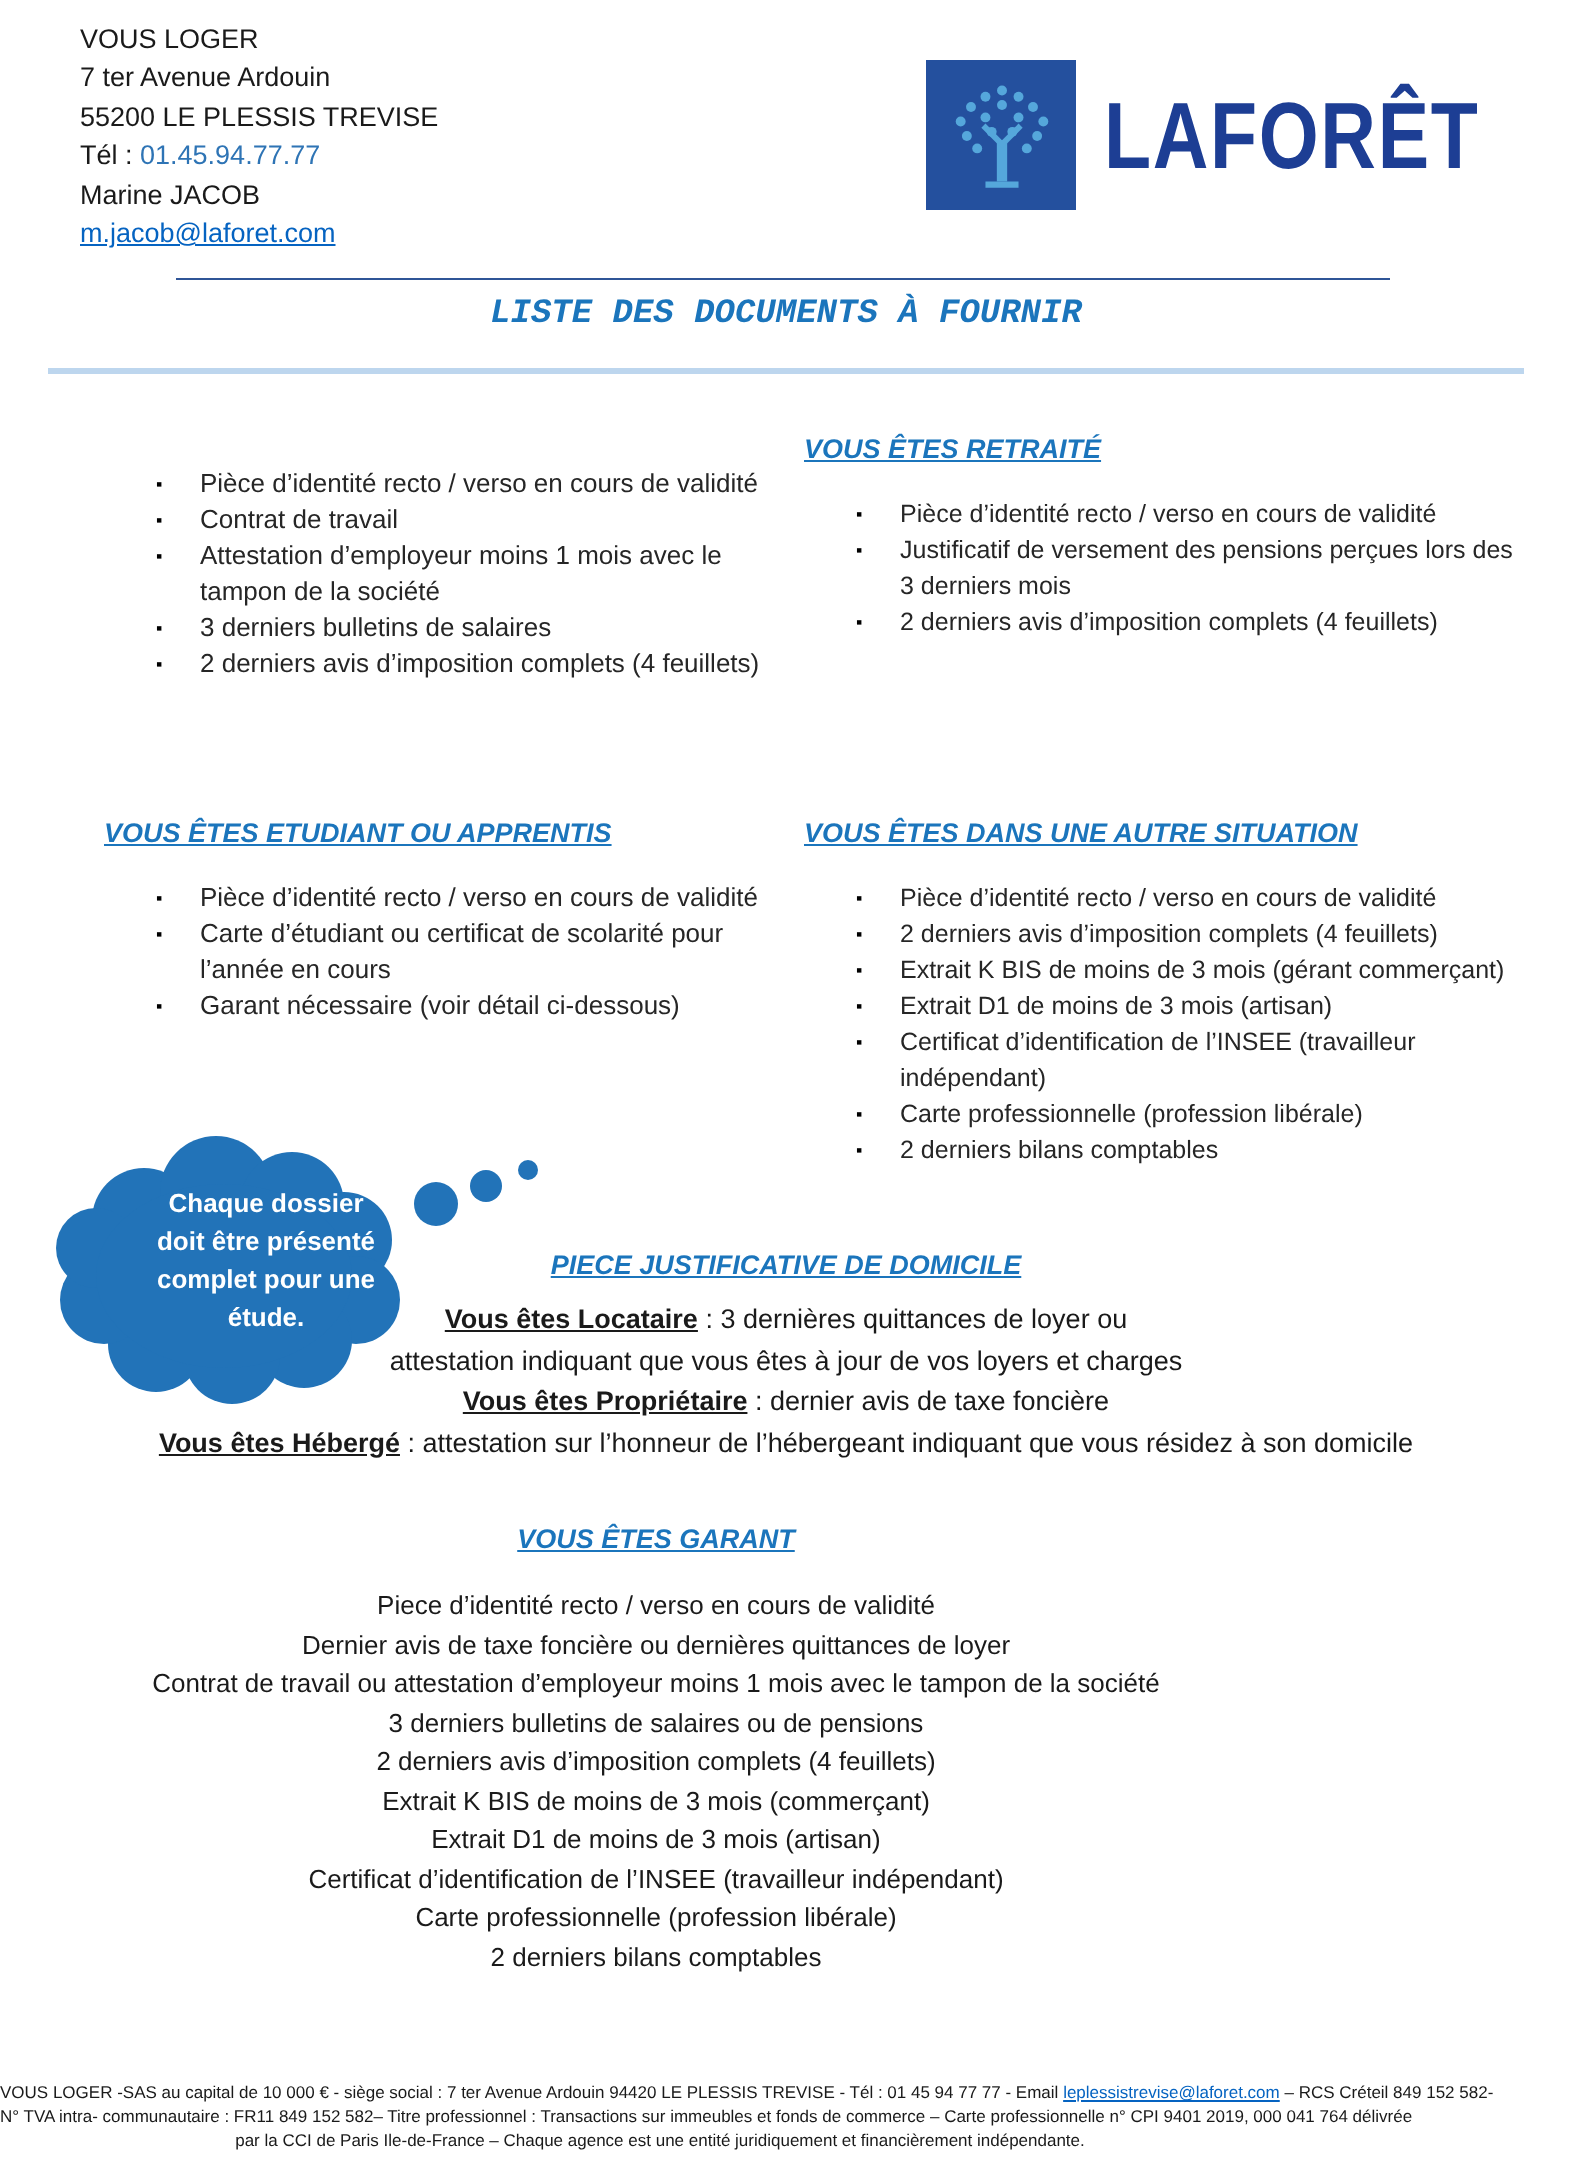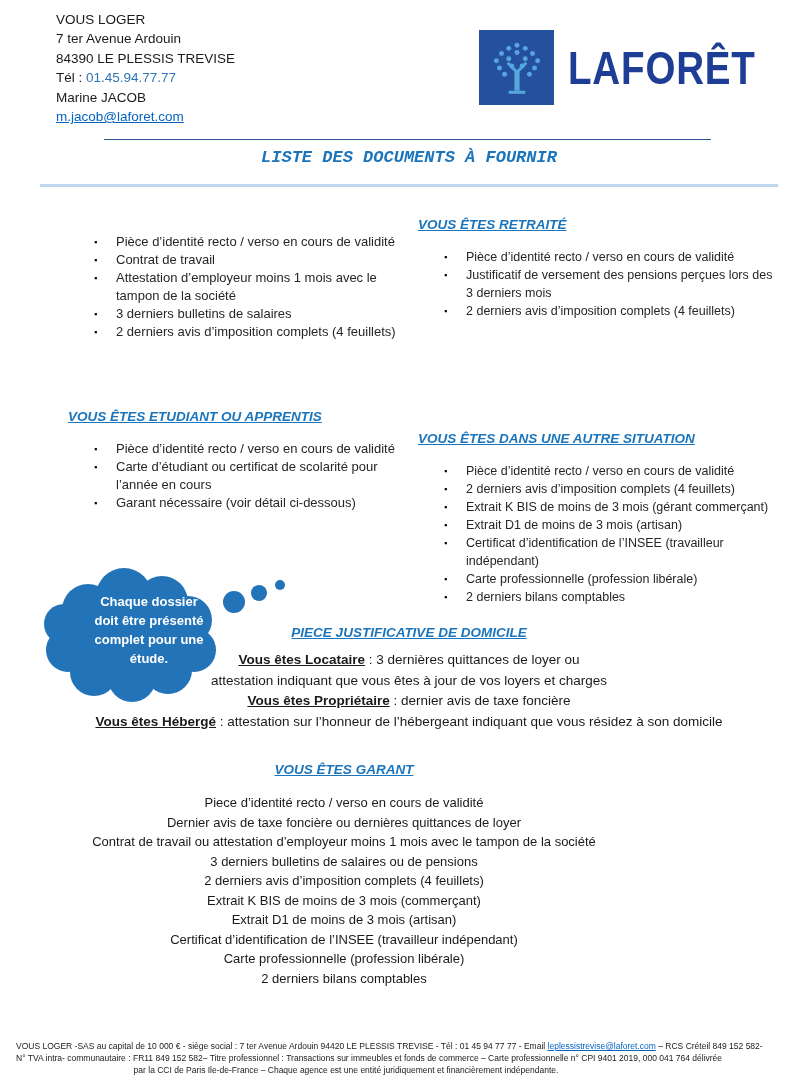--- a/index.html
+++ b/index.html
@@ -2,21 +2,21 @@
 <html><head>
 <meta charset="utf-8">
 <style>
   * { margin:0; padding:0; box-sizing:border-box; }
   html,body { background:#ffffff; }
   body {
     width:786px; height:1080px; position:relative;
     font-family:"Liberation Sans", sans-serif;
     color:#262626;
   }
-  .page { position:absolute; inset:0; background:#fff; overflow:hidden;margin-left:16px; }
+  .page { position:absolute; inset:0; background:#fff; overflow:hidden; }
 
   
   .agency { position:absolute; left:40px; top:10px; font-size:13.5px; line-height:19.4px; color:#1a1a1a; }
   .tel-number { color:#2E74B5; }
   .email-link { color:#0563C1; text-decoration:underline; cursor:pointer; }
 
   .logo { position:absolute; left:463px; top:30px; display:flex; align-items:center; }
   .logo-square { width:75px; height:75px; background:#24509E; display:flex; align-items:center; justify-content:center; }
   .logo-word {
     font-size:47px; font-weight:bold; color:#1D3E94; letter-spacing:1px;
@@ -27,21 +27,21 @@
   .hr-thin  { position:absolute; top:139px; left:88px;  width:607px; height:1px; background:#2F5597; }
   .doc-title{ position:absolute; top:148px; left:0; width:786px; text-align:center;
               color:#1B75BC; font-size:17px; font-weight:bold; font-style:italic;font-family:Liberation Mono, monospace; }
   .hr-thick { position:absolute; top:184px; left:24px; width:738px; height:3px; background:#BDD6EE; }
 
   
   .doc-section { position:absolute; }
   .sec-0 { left:52px;  top:217px; width:338px; }
   .sec-1 { left:402px; top:217px; width:362px; }
   .sec-2 { left:52px;  top:409px; width:338px; }
-  .sec-3 { left:402px; top:431px; width:362px; }
+  .sec-3 { left:402px; top:409px; width:362px; }
   .sec-heading { color:#1B75BC; font-size:13.5px; font-weight:bold; font-style:italic;
                  text-decoration:underline; }
   .sec-list { list-style:none; margin-top:16px; padding-left:26px; }
   .sec-list li { display:flex; font-size:13px; line-height:18px; }
   .sec-1 .sec-list li, .sec-3 .sec-list li { font-size:12.5px; }
   .bullet { width:22px; flex:0 0 22px; font-size:9px; line-height:18px; color:#000; }
   .li-text { flex:1; }
 
   
   .callout { position:absolute; left:20px; top:558px; width:260px; height:150px; }
@@ -68,21 +68,21 @@
   .footer-line { white-space:nowrap; }
 </style>
 </head>
 <body>
 
 <div class="page">
 
   <div class="agency">
     <div>VOUS LOGER</div>
     <div>7 ter Avenue Ardouin</div>
-    <div>84390 LE PLESSIS TREVISE</div>
+    <div>55200 LE PLESSIS TREVISE</div>
     <div><span>Tél : </span><span class="tel-number">01.45.94.77.77</span></div>
     <div>Marine JACOB</div>
     <div><a class="email-link">m.jacob@laforet.com</a></div>
   </div>
 
   <div class="logo">
     <div class="logo-square">
       <svg width="62" height="62" viewBox="0 0 60 60">
         <g fill="#55A7DB">
           <rect x="27.5" y="32" width="5" height="20"></rect>

